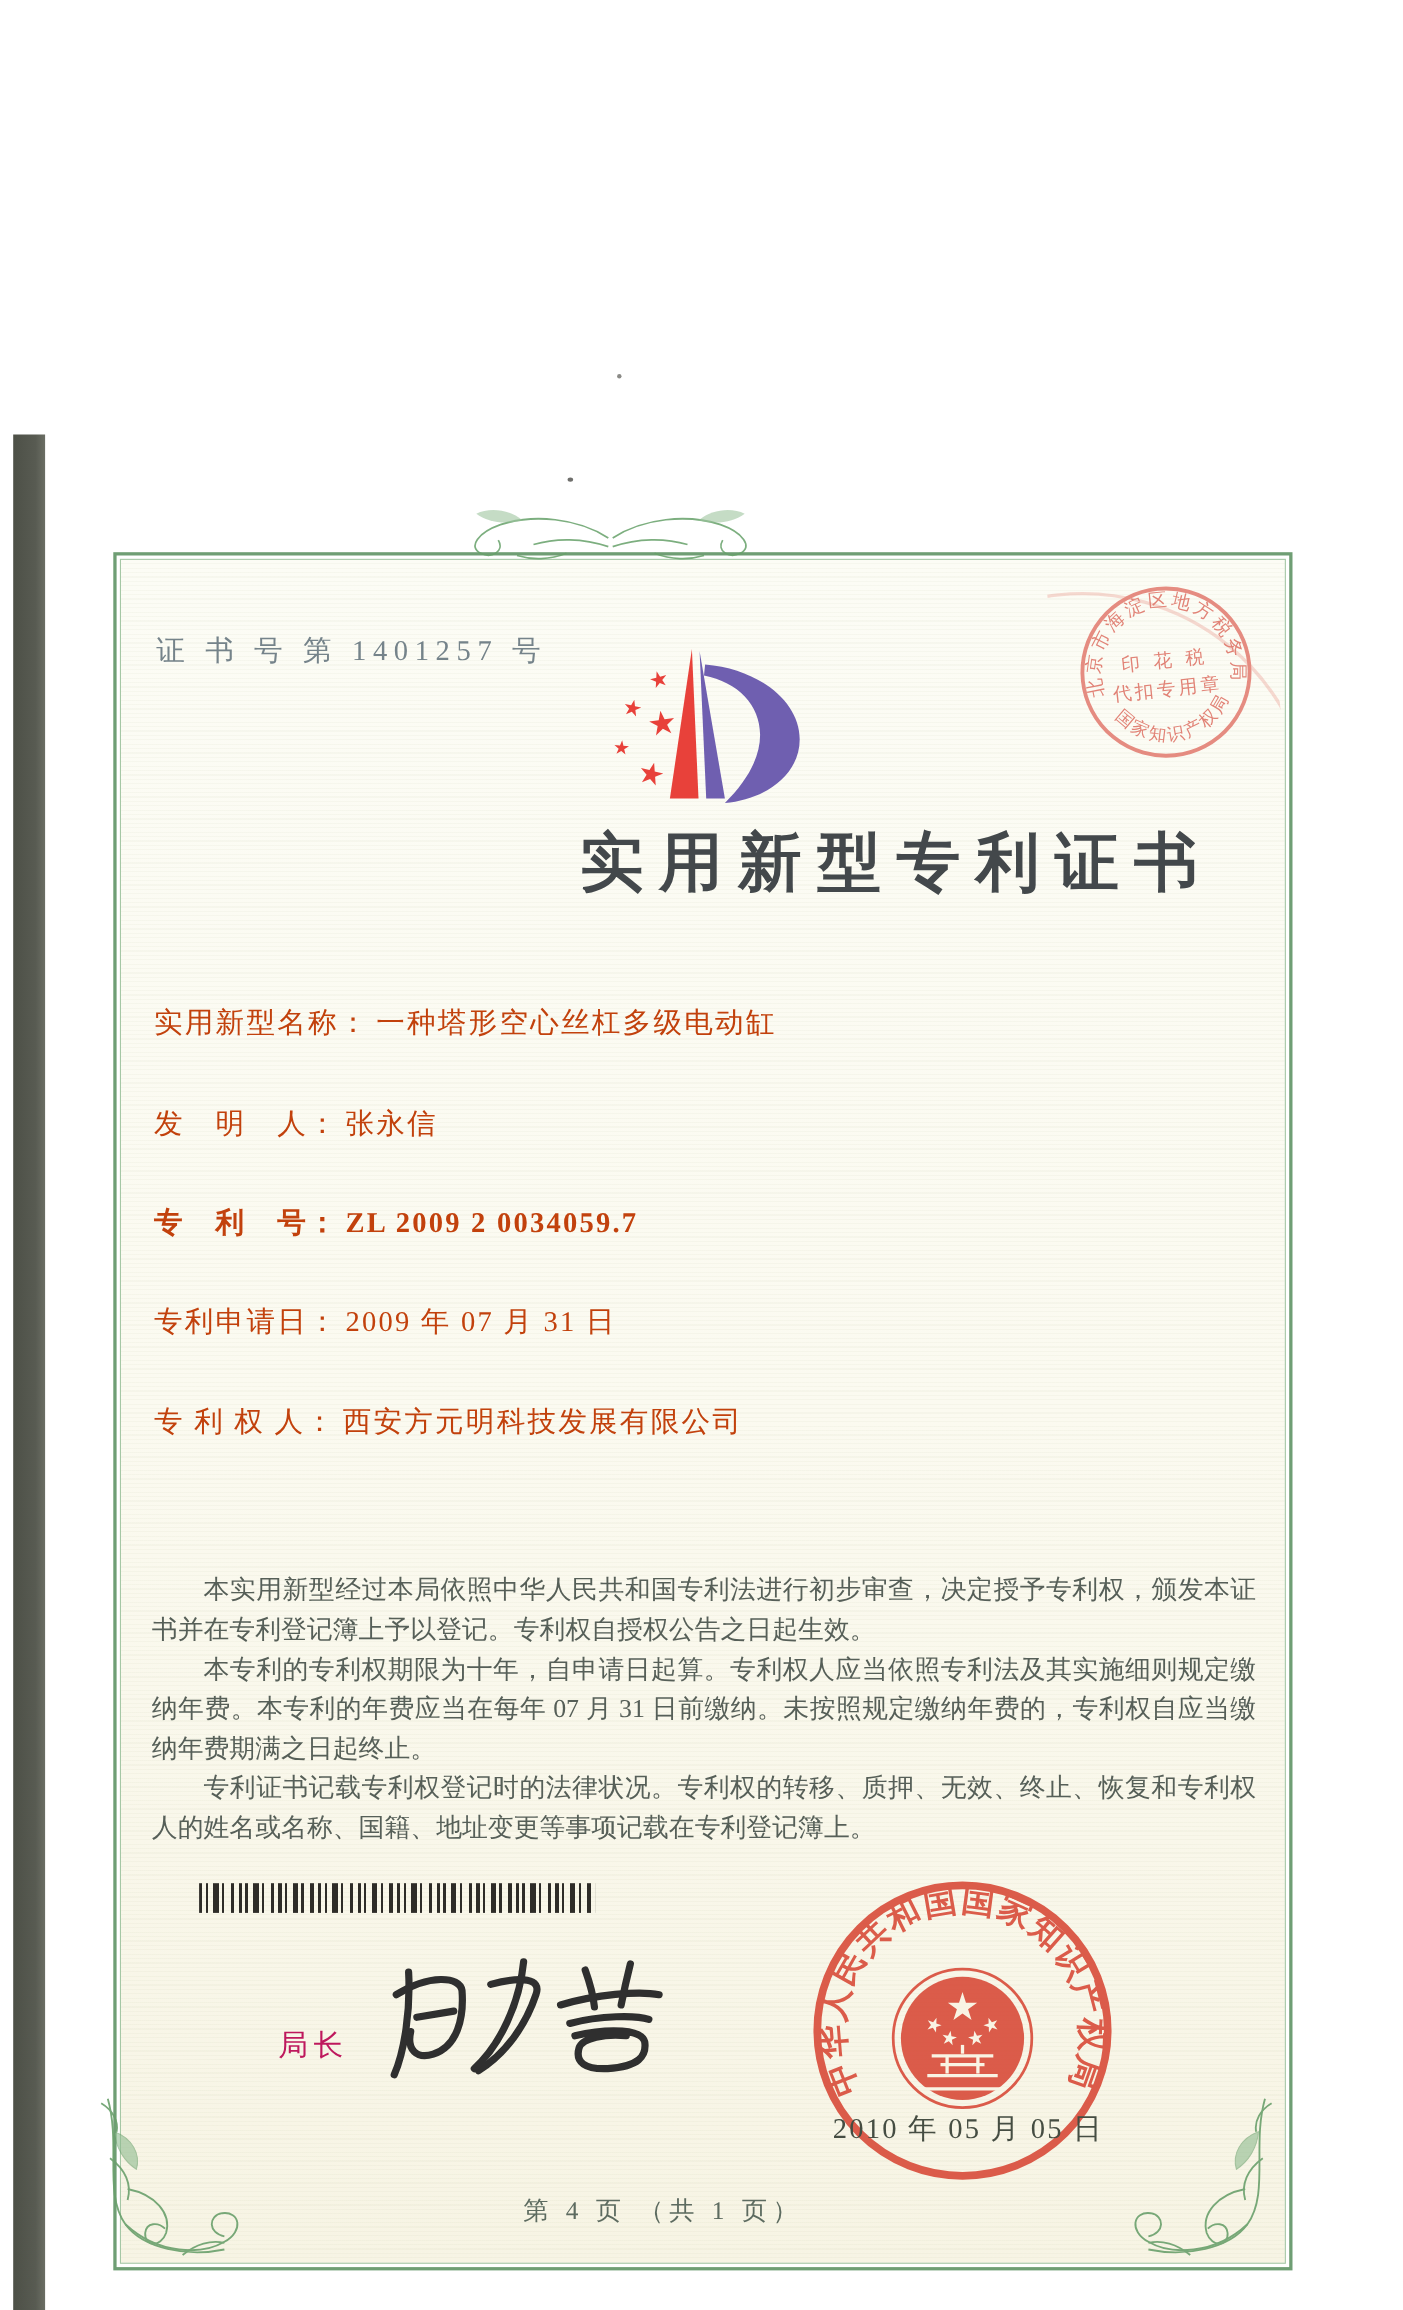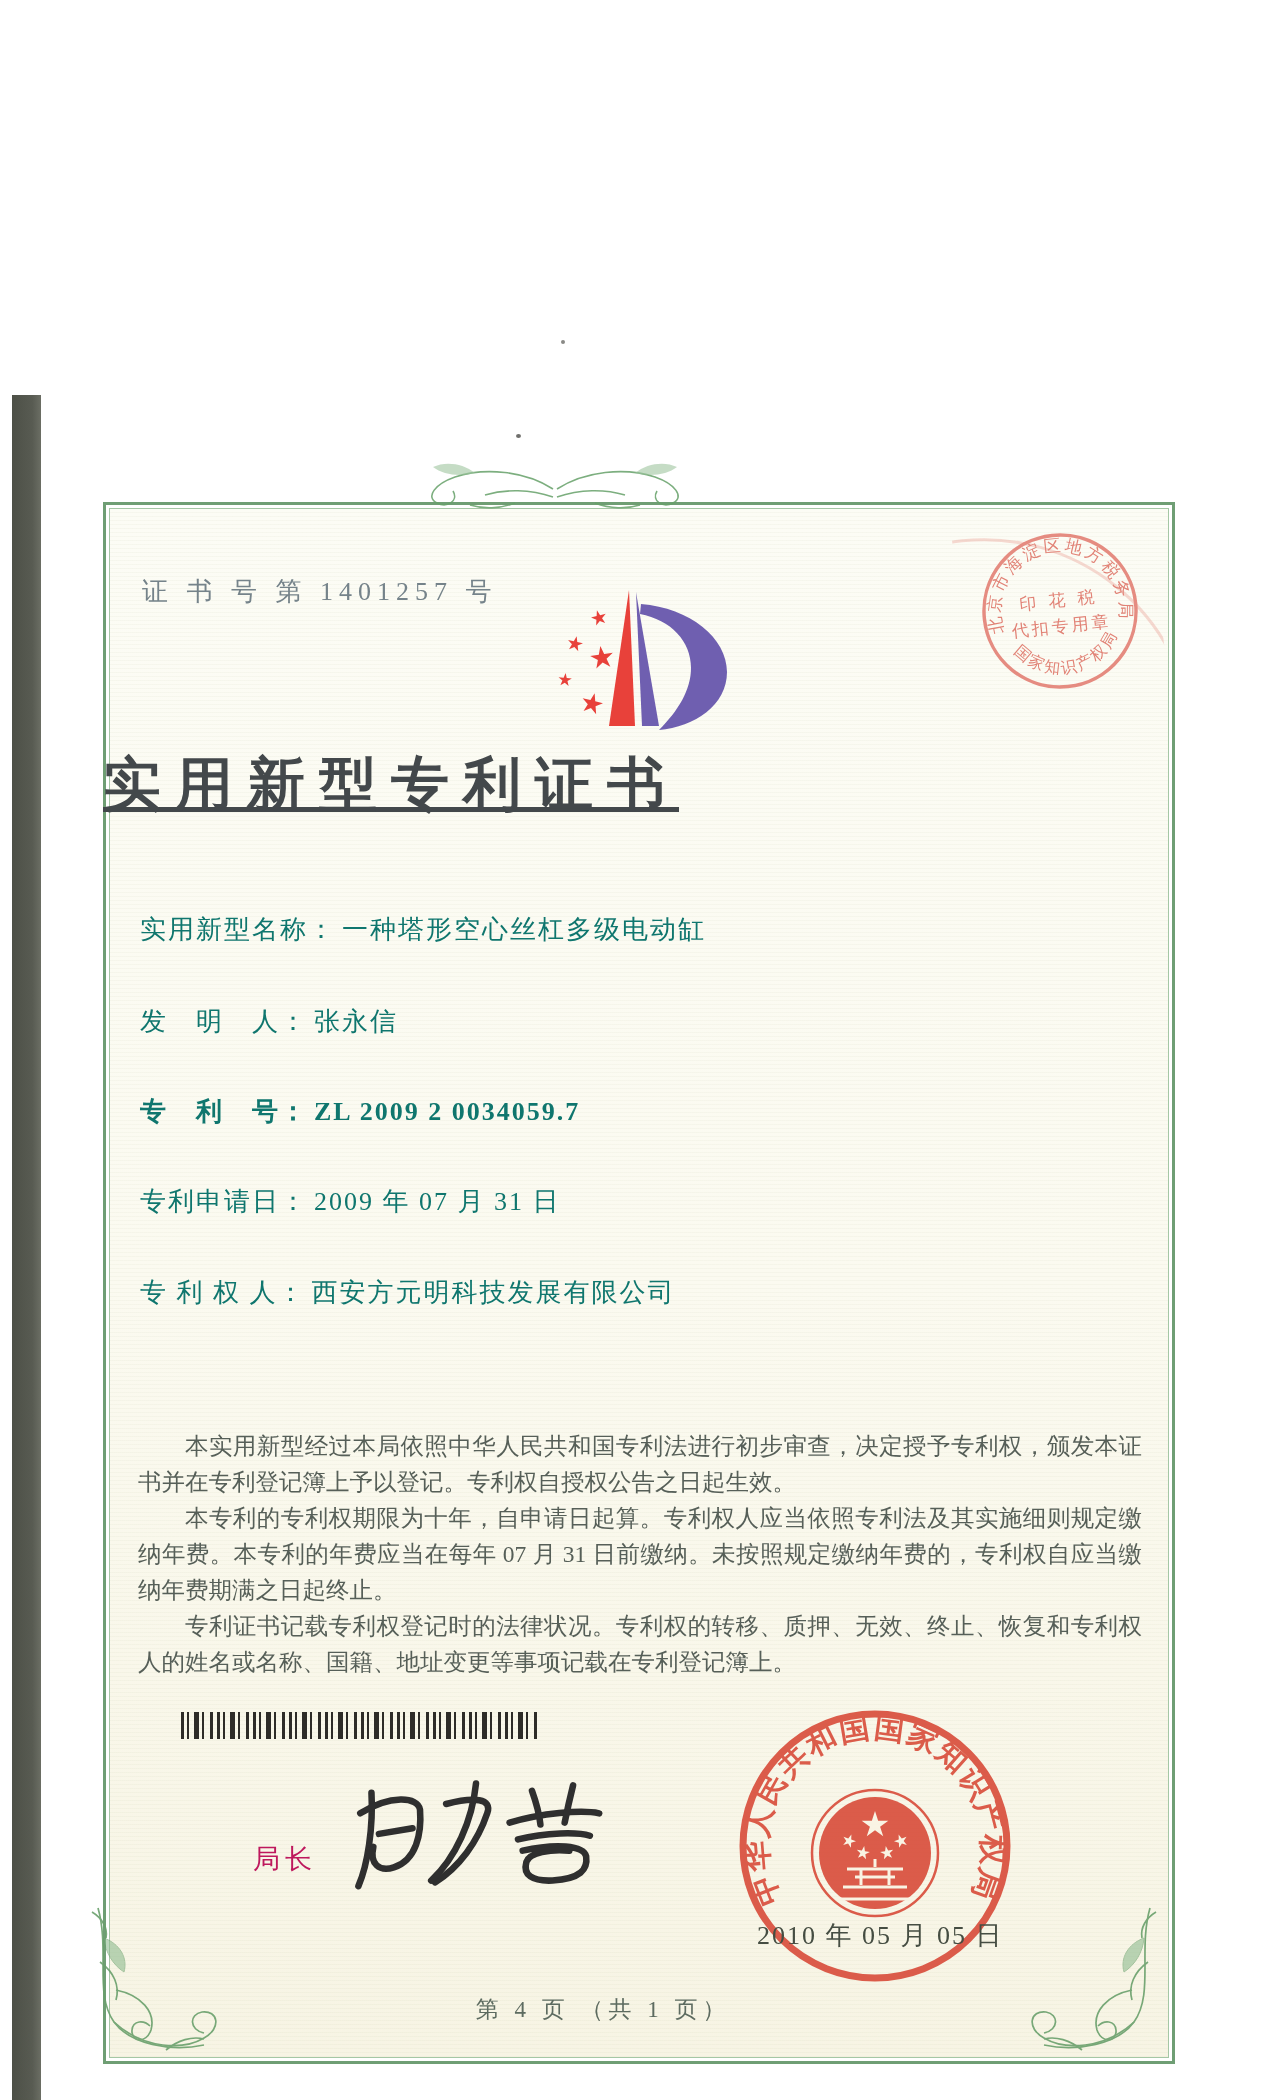--- a/index.html
+++ b/index.html
@@ -22,24 +22,24 @@
   .frame-inner{position:absolute;inset:3px;border:1px solid #a5c7a5;
      background:
        repeating-linear-gradient(0deg, rgba(150,160,115,0.055) 0 1px, rgba(0,0,0,0) 1px 4px),
        linear-gradient(180deg,#fcfcf5 0%,#fbfaf0 50%,#f7f4e4 100%);}
 
   .cert-no{position:absolute;left:142px;top:528px;font-size:26px;color:#75838a;
            letter-spacing:6px;}
 
   .logo{position:absolute;left:545px;top:540px;width:195px;height:148px;}
 
-  .title{position:absolute;left:103px;top:700px;width:1000px;text-align:left;
-         font-size:58px;font-weight:bold;color:#43484b;letter-spacing:14px;text-decoration:underline;}
-
-  .field{position:absolute;left:140px;font-size:26px;color:#0f766e;letter-spacing:2px;white-space:nowrap;}
+  .title{position:absolute;left:103px;top:700px;width:1000px;text-align:right;
+         font-size:58px;font-weight:bold;color:#43484b;letter-spacing:14px;}
+
+  .field{position:absolute;left:140px;font-size:26px;color:#c2410c;letter-spacing:2px;white-space:nowrap;}
   .field .lab{margin-right:6px;}
   .f0{top:866px;} .f1{top:958px;} .f2{top:1048px;font-weight:bold;}
   .f3{top:1138px;} .f4{top:1229px;} .f5{top:1316px;}
 
   .body-text{position:absolute;left:138px;top:1382px;width:1004px;
              font-size:23.5px;line-height:36px;color:#565f58;text-align:justify;}
   .body-text p{margin:0;text-indent:2em;}
 
   .barcode{position:absolute;left:181px;top:1666px;width:360px;height:27px;
      background:repeating-linear-gradient(90deg,

